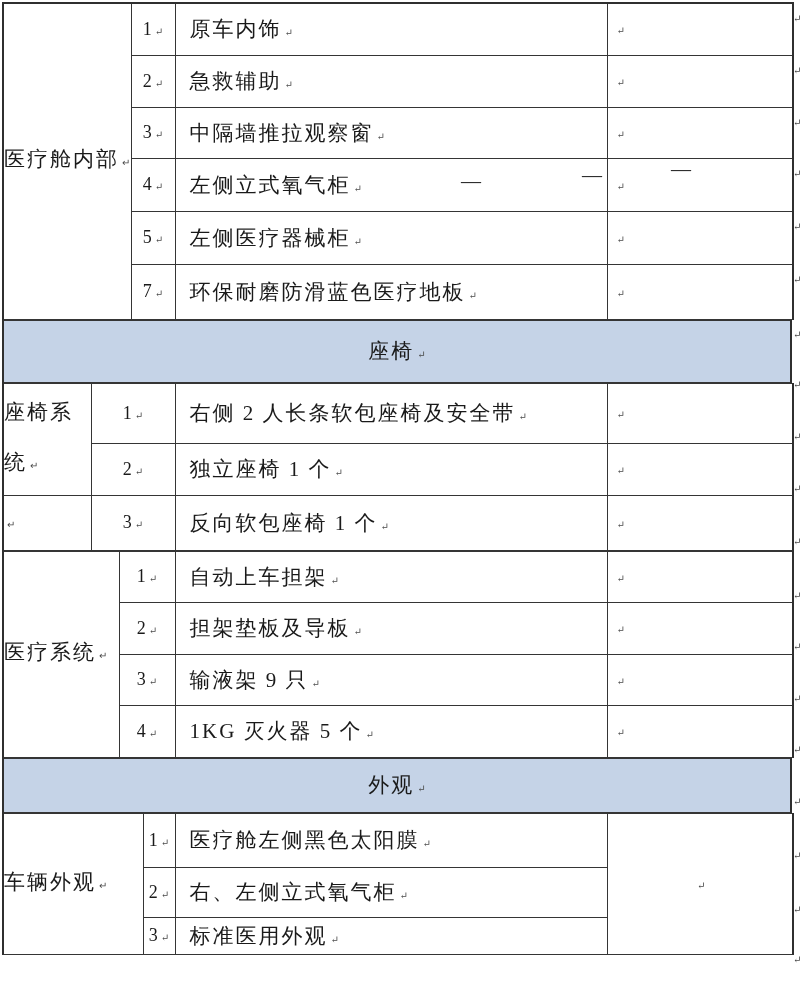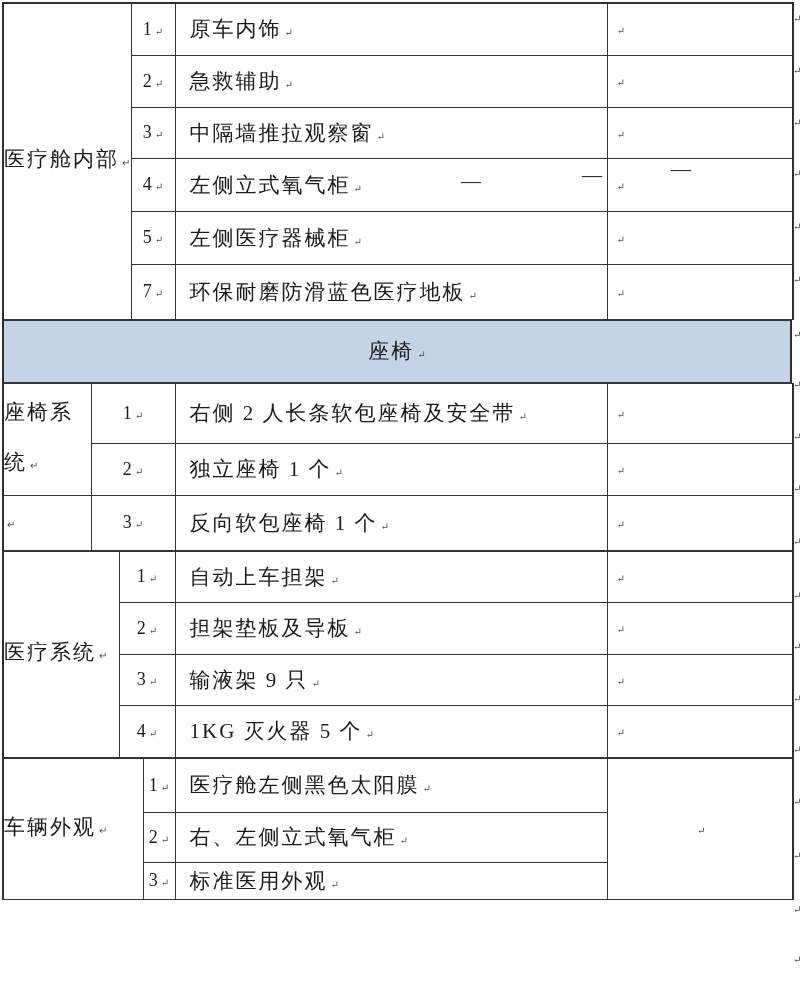--- a/index.html
+++ b/index.html
@@ -140,20 +140,27 @@
       <td class="emp"><span class="pm">↵</span></td>
     </tr>
     <tr style="height:52px">
       <td class="num"><span>4</span><span class="pm">↵</span></td>
       <td class="itm"><span>1KG 灭火器 5 个</span><span class="pm">↵</span></td>
       <td class="emp"><span class="pm">↵</span></td>
     </tr>
   </tbody>
     </table>
 
+  <table class="hdr">
+    <tbody>
+        <tr style="height:54px">
+          <td><span>外观</span><span class="pm">↵</span></td>
+        </tr>
+  </tbody>
+    </table>
 
   <table class="sec">
     <colgroup>
         <col style="width:140px">
         <col style="width:32px">
         <col style="width:432px">
         <col style="width:186px">
       </colgroup>
     <tbody>
         <tr style="height:54px">

